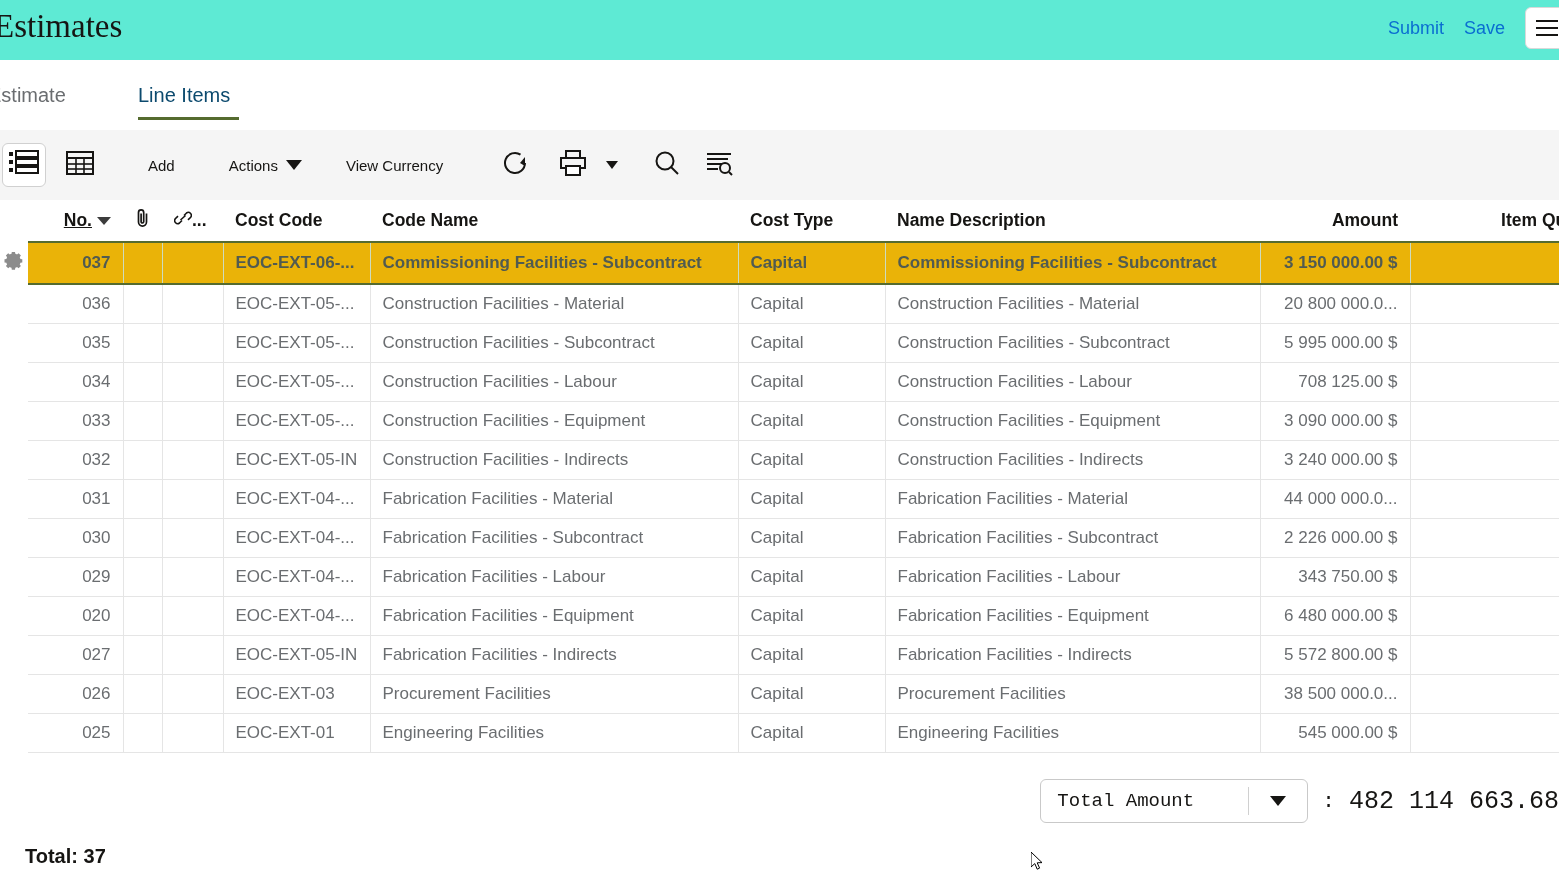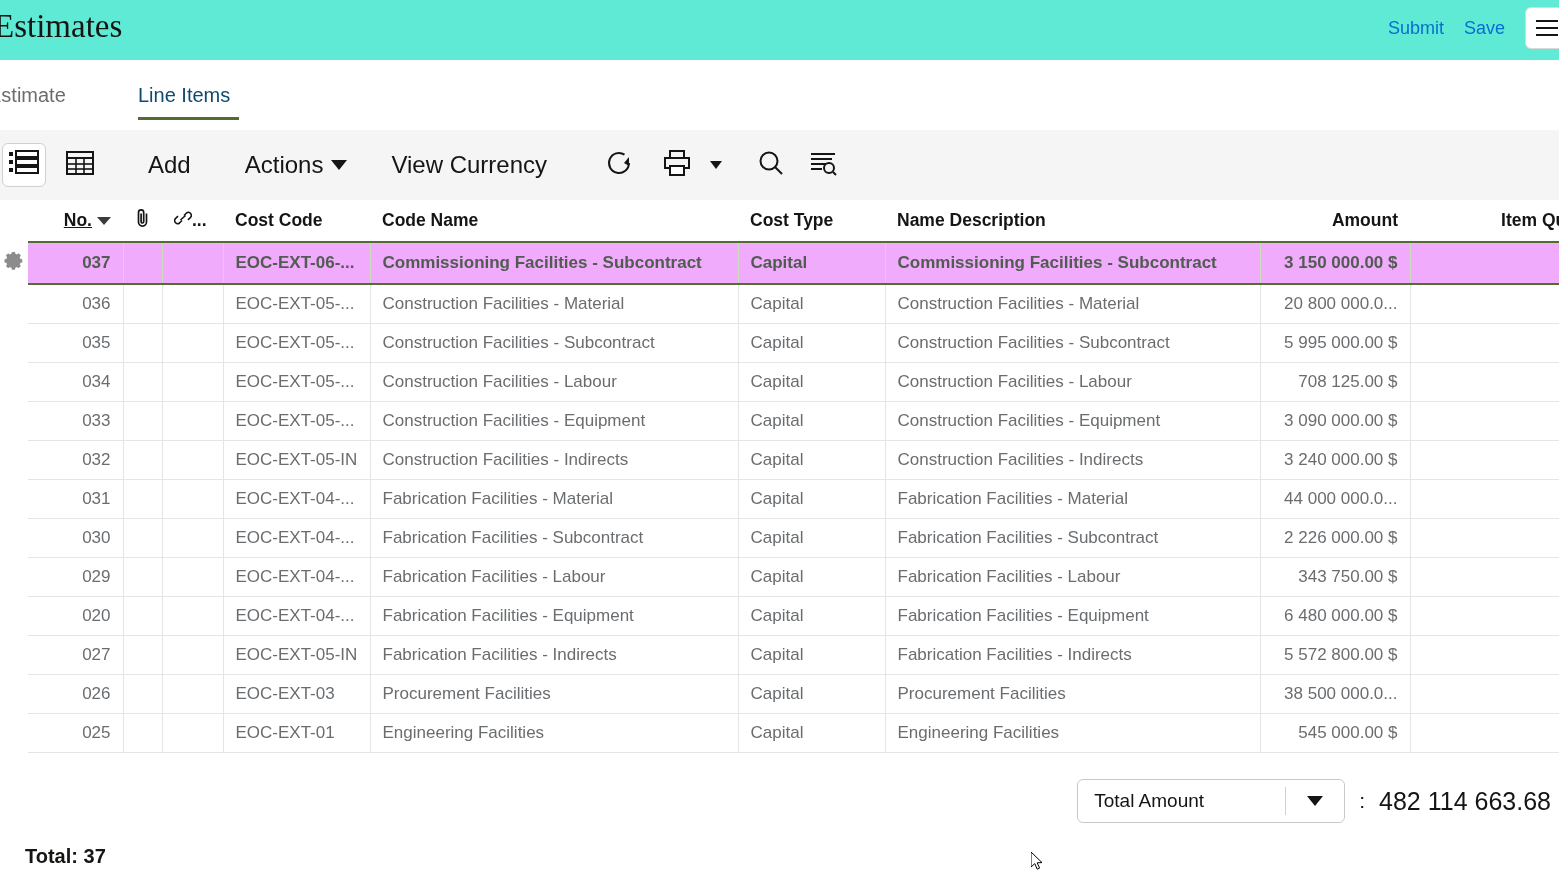--- a/index.html
+++ b/index.html
@@ -69,21 +69,21 @@
     position: absolute; top: 130px; left: 0; width: 1559px; height: 70px;
     background: #f5f5f5;
     display: flex; align-items: center;
   }
   .tb-iconbtn {
     width: 44px; height: 44px; display: flex; align-items: center; justify-content: center;
     cursor: pointer; border-radius: 6px; border: 1px solid transparent; background: transparent;
   }
   .tb-iconbtn.selected { border-color: #d0d0d0; background: #fff; }
   .tb-text {
-    font-size: 24px; color: #161513; cursor: pointer; padding: 6px 10px; white-space: nowrap;
+    font-size: 15px; color: #161513; cursor: pointer; padding: 6px 10px; white-space: nowrap;
   }
   .tb-dd { display:flex; align-items:center; gap:8px; cursor:pointer; padding: 6px 6px; }
   .caret {
     width: 0; height: 0; border-left: 8px solid transparent; border-right: 8px solid transparent;
     border-top: 10px solid #161513;
   }
   .caret-sm {
     width: 0; height: 0; border-left: 6px solid transparent; border-right: 6px solid transparent;
     border-top: 8px solid #161513;
   }
@@ -118,21 +118,21 @@
     height: 42px; font-size: 17.5px; font-weight: bold; color: #161513;
     background: #fff; border-bottom: 2px solid #556b2f; padding: 0 12px;
     vertical-align: middle; white-space: nowrap; overflow: hidden;
   }
   table.grid td {
     height: 39px; padding: 0 12px; color: #6a6d70;
     border-bottom: 1px solid #e5e5e5; border-right: 1px solid #e5e5e5;
     white-space: nowrap; overflow: hidden; text-overflow: ellipsis; vertical-align: middle;
   }
   tr.row-selected td {
-    background: #f0abfc; color: #515b51; font-weight: bold;
+    background: #eab308; color: #515b51; font-weight: bold;
     border-bottom: 2px solid #556b2f; border-right: 1px solid #cddcbf;
     height: 42px;
   }
   .c-num   { width: 95px;  text-align: right; }
   .c-clip  { width: 39px;  }
   .c-link  { width: 61px;  }
   .c-code  { width: 147px; text-align: left; }
   .c-name  { width: 368px; text-align: left; }
   .c-type  { width: 147px; text-align: left; }
   .c-desc  { width: 375px; text-align: left; }
@@ -147,21 +147,21 @@
 
   .sort-caret {
     display: inline-block; margin-left: 5px; vertical-align: middle;
     width: 0; height: 0; border-left: 7px solid transparent; border-right: 7px solid transparent;
     border-top: 8px solid #3c3c3c;
   }
 
   
   .totalsrow {
     position: absolute; top: 775px; left: 0; width: 1559px; height: 52px;
-    display: flex; align-items: center; justify-content: flex-end; padding-right: 8px;
+    display: flex; align-items: center; justify-content: flex-end; padding-right: 0px; font-family: Liberation Mono, monospace;
   }
   .totals-select {
     height: 44px; width: 268px; border: 1px solid #c9c9c9; border-radius: 6px; background: #fff;
     display: flex; align-items: center; cursor: pointer; overflow: hidden;
   }
   .totals-select .val { flex: 1; padding: 0 16px; font-size: 19px; color: #161513; white-space: nowrap; }
   .totals-select .sep { width: 1px; height: 28px; background: #d0d0d0; }
   .totals-select .arrow { width: 58px; display:flex; align-items:center; justify-content:center; }
   .totals-value {
     font-size: 25px; color: #161513; margin-left: 14px; white-space: nowrap;

